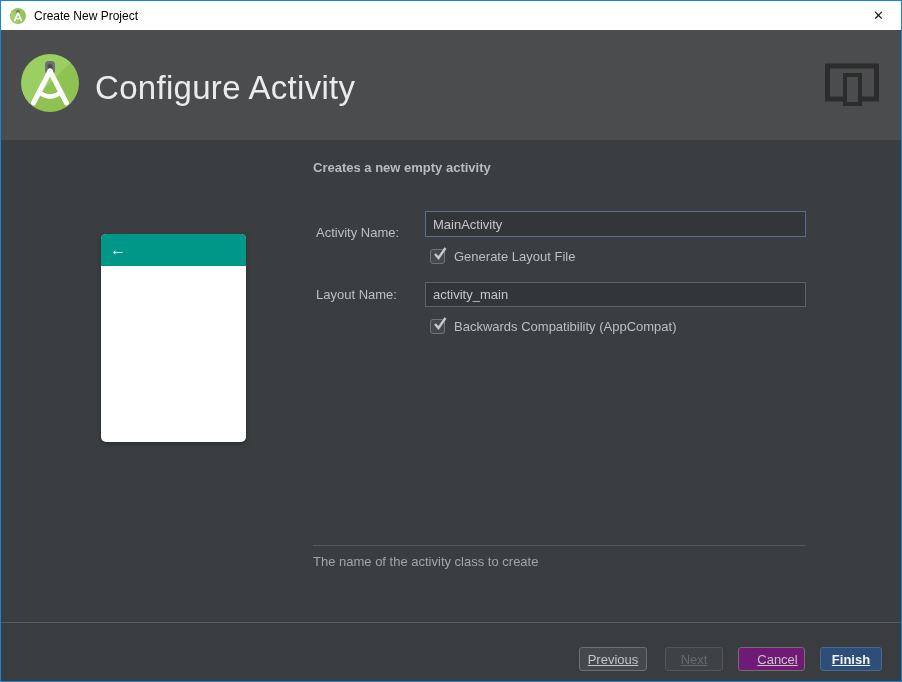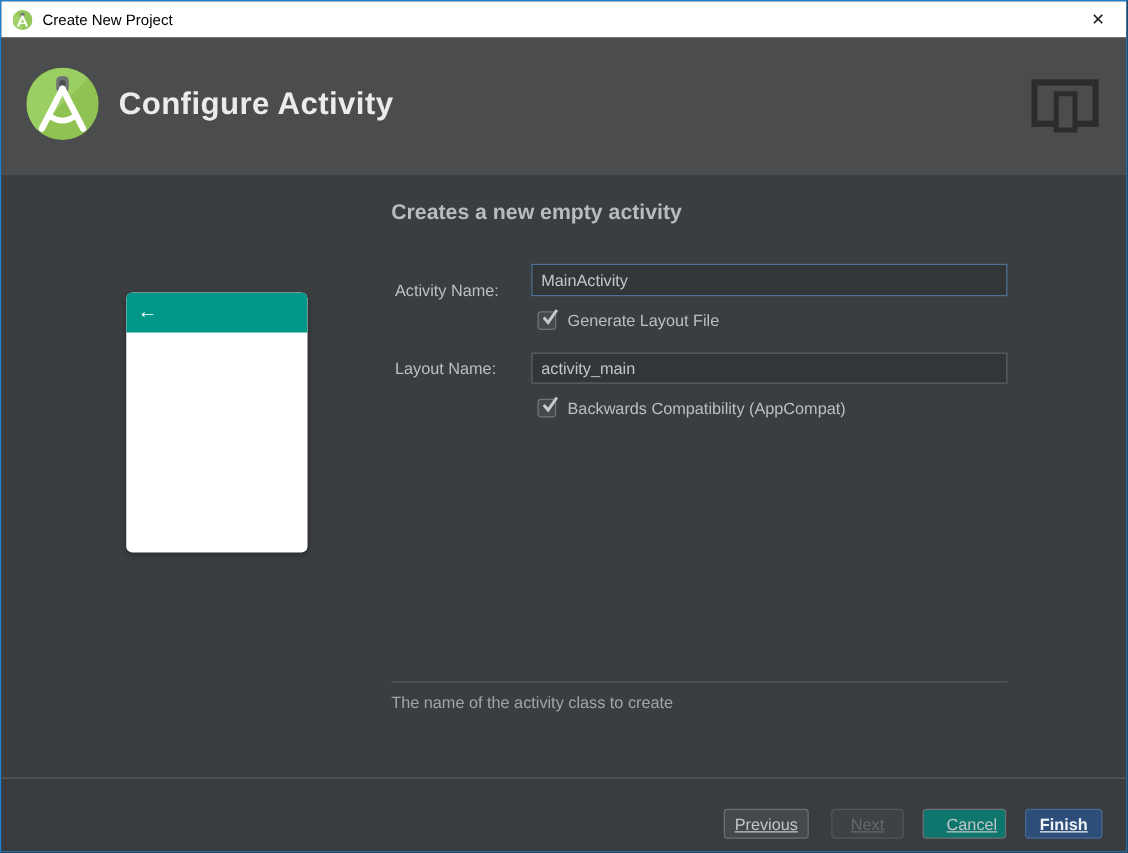--- a/index.html
+++ b/index.html
@@ -18,35 +18,35 @@
   .close-btn {
     position:absolute; right:0; top:0; width:45px; height:29px;
     background:transparent; border:none; cursor:pointer;
     display:flex; align-items:center; justify-content:center;
     font-size:13px; color:#1b1b1b; font-family:inherit;
   }
 
   
   .header { height:110px; background:#4b4c4e; position:relative; }
   .studio-logo { position:absolute; left:20px; top:24px; width:58px; height:58px; }
-  .wizard-title { position:absolute; left:94px; top:39px; font-size:25px; font-weight:700; color:#eaebeb; letter-spacing:.3px; }
+  .wizard-title { position:absolute; left:94px; top:39px; font-size:33px; font-weight:400; color:#eaebeb; letter-spacing:.3px; }
   .formfactor { position:absolute; right:22px; top:33px; }
 
   
   .main { position:relative; height:482px; background:#3b3e41; }
 
   .preview {
     position:absolute; left:100px; top:94px; width:145px; height:208px;
     background:#ffffff; border-radius:5px; overflow:hidden;
     box-shadow:0 2px 5px rgba(0,0,0,.3);
   }
   .preview-bar { height:32px; background:#009688; display:flex; align-items:center; padding-left:9px; }
   .preview-back { color:#fff; font-size:16px; font-weight:bold; line-height:1; }
 
-  .heading { position:absolute; left:312px; top:20px; font-size:17px; font-weight:bold; color:#b9bcbf; }
+  .heading { position:absolute; left:312px; top:20px; font-size:13px; font-weight:bold; color:#b9bcbf; }
 
   .fld-label { position:absolute; font-size:13px; color:#bcbfc2; }
   .fld-label.activity { left:315px; top:80px; height:26px; line-height:26px; }
   .fld-label.layout   { left:315px; top:142px; height:25px; line-height:25px; }
 
   .txt-input {
     position:absolute; left:424px; width:381px; box-sizing:border-box;
     background:#333638; color:#c3c7ca; font-size:13px; padding:0 7px;
     font-family:inherit; outline:none;
   }
@@ -68,21 +68,21 @@
   .hint { position:absolute; left:312px; top:414px; font-size:13px; color:#a2a5a8; }
 
   
   .footer { height:59px; border-top:1px solid #5a5d60; box-sizing:border-box; position:relative; background:#3a3d40; }
   .btn {
     position:absolute; top:24px; height:24px; border-radius:3px;
     font-size:13px; font-family:inherit; cursor:pointer; box-sizing:border-box;text-decoration:underline;
   }
   .btn.previous { left:578px; width:68px; background:#45494c; border:1px solid #6c7073; color:#c3c6c9; }
   .btn.next     { left:664px; width:58px; background:#3f4245; border:1px solid #54575a; color:#66696c; cursor:default; }
-  .btn.cancel   { left:737px; width:67px; background:#0f766e; border:1px solid #6c7073; color:#c3c6c9;padding-left:12px; }
+  .btn.cancel   { left:737px; width:67px; background:#701a75; border:1px solid #6c7073; color:#c3c6c9;padding-left:12px; }
   .btn.finish   { left:819px; width:62px; background:#2e4e7a; border:1px solid #476890; color:#f0f3f6; font-weight:bold;text-align:center; }
 </style>
 </head>
 <body>
 
 <div class="window">
 
   <div class="titlebar">
     <svg class="app-icon" viewBox="0 0 16 16">
       <circle cx="8" cy="8" r="8" fill="#94c65c"></circle>

